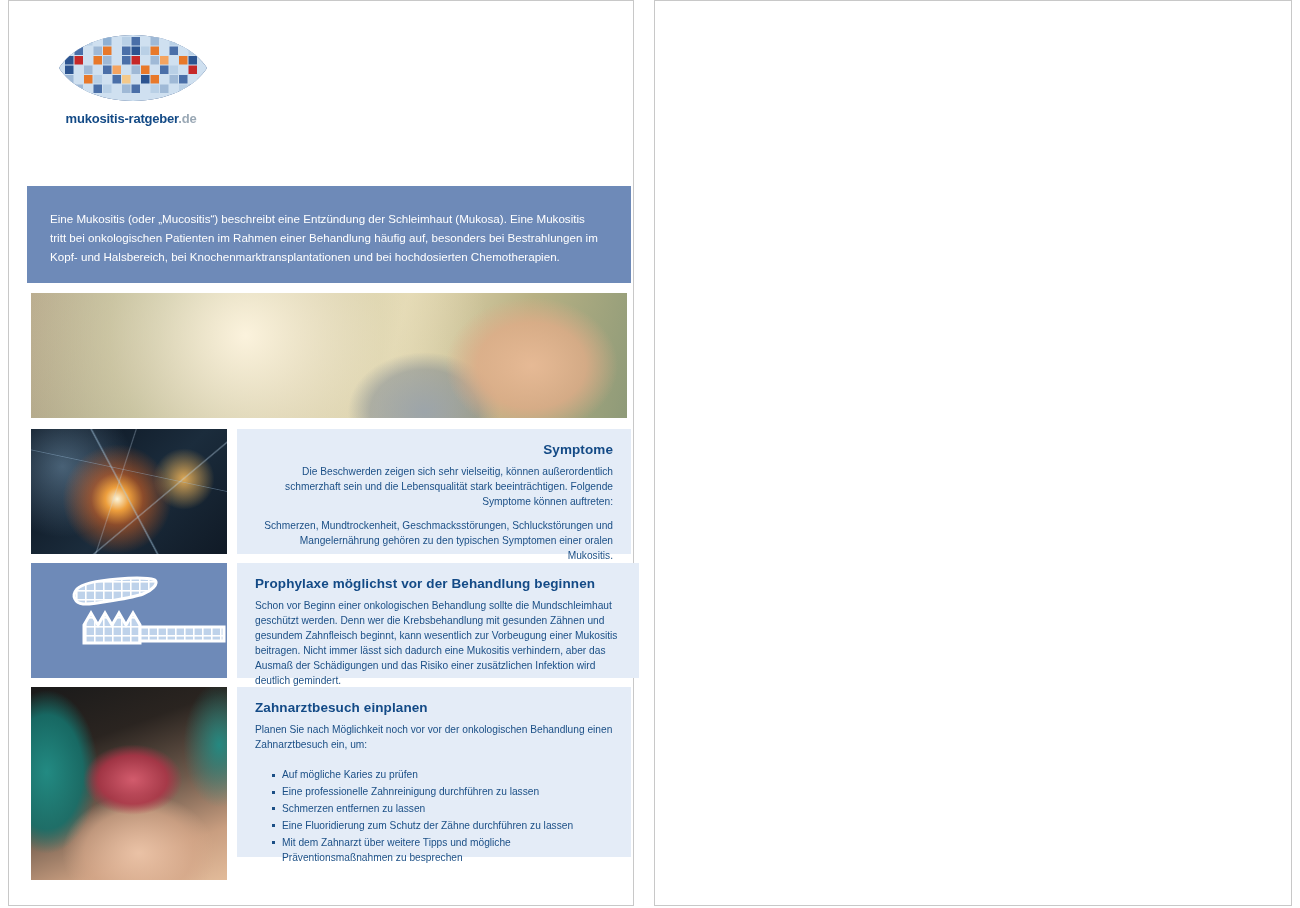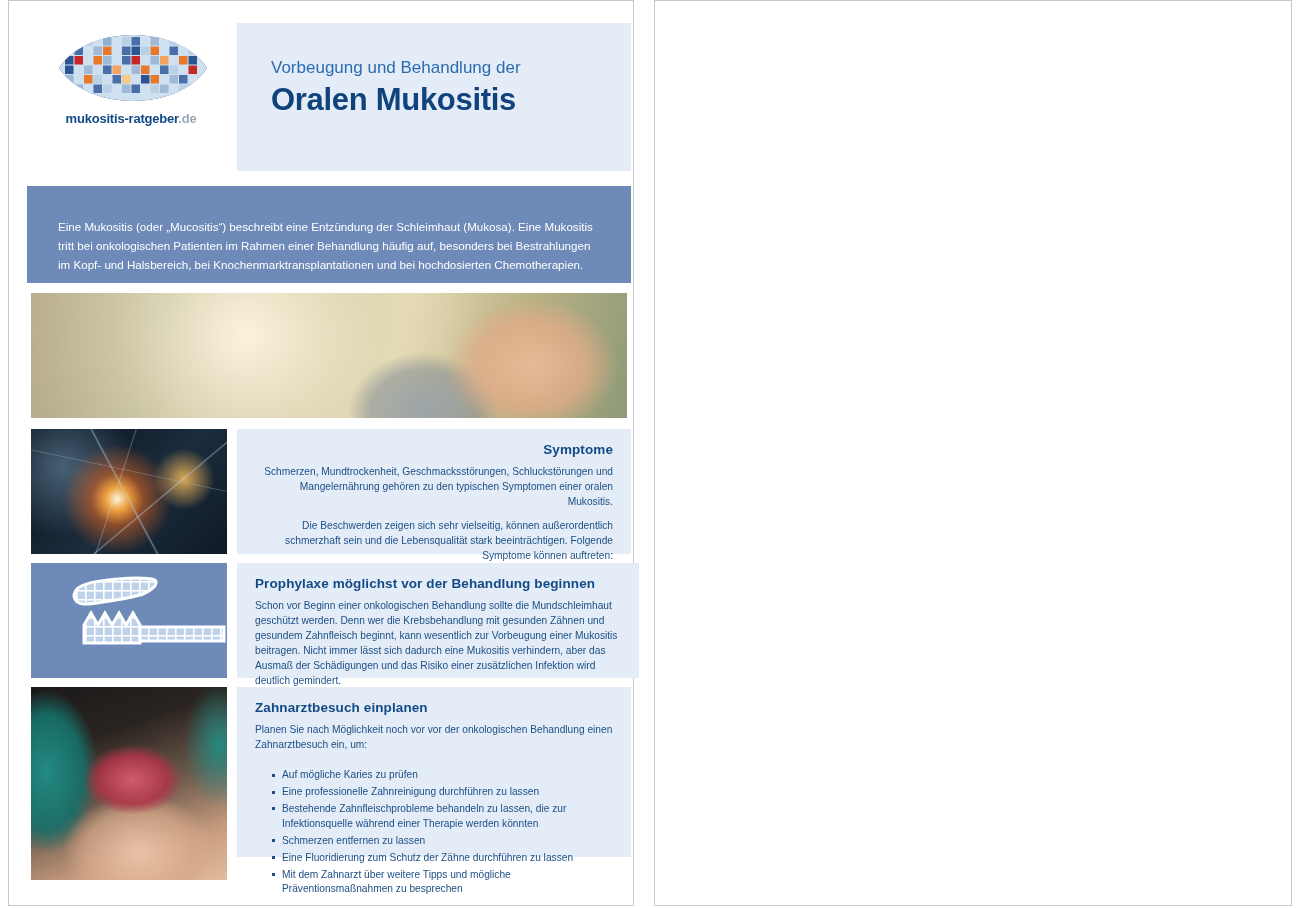--- a/index.html
+++ b/index.html
@@ -42,21 +42,21 @@
   #logo-word{position:absolute;left:0;top:88px;width:200px;text-align:center;
     font-size:13px;font-weight:bold;color:#134a86;letter-spacing:-.2px;}
   #logo-word .de{color:#9aa8b5;font-weight:bold;}
 
   #title-box{position:absolute;left:228px;top:22px;width:394px;height:148px;}
   #title-sub{position:absolute;left:34px;top:35px;font-size:17px;color:#2b6cb0;font-weight:normal;}
   #title-main{position:absolute;left:34px;top:59px;font-size:31px;color:#10427c;font-weight:bold;letter-spacing:-.3px;}
 
   
   #intro{position:absolute;left:18px;top:185px;width:604px;height:97px;}
-  #intro p{margin:16px;padding:16px 20px 0 15px;color:#fff;font-size:11.6px;line-height:1.62;}
+  #intro p{margin:8px;padding:16px 20px 0 15px;color:#fff;font-size:11.6px;line-height:1.62;}
 
   
   #photo-man{position:absolute;left:22px;top:292px;width:596px;height:125px;}
   #photo-nerve{position:absolute;left:22px;top:428px;width:196px;height:125px;}
   #panel-symptome{position:absolute;left:228px;top:428px;width:394px;height:125px;text-align:right;}
   #ill-brush{position:absolute;left:22px;top:562px;width:196px;height:115px;}
   #panel-prophylaxe{position:absolute;left:228px;top:562px;width:402px;height:115px;}
   #photo-dentist{position:absolute;left:22px;top:686px;width:196px;height:193px;}
   #panel-zahnarzt{position:absolute;left:228px;top:686px;width:394px;height:170px;}
   .pad{padding:13px 18px 0 18px;box-sizing:border-box;height:100%;}
@@ -200,38 +200,34 @@
                 <rect x="112.5" y="51.5" width="8.5" height="8.5" fill="#cfe0f0"></rect>
                 <rect x="122" y="51.5" width="8.5" height="8.5" fill="#b9d0e6"></rect>
                 <rect x="131.5" y="51.5" width="8.5" height="8.5" fill="#9fb9d6"></rect>
             </g>
           </g>
         </svg>
       </div>
       <div id="logo-word"><span>mukositis-ratgeber</span><span class="de">.de</span></div>
     </div>
 
-    <div id="title-box" class="panel-light">
-      <div id="title-sub">Vorbeugung und Behandlung der</div>
-      <div id="title-main">Oralen Mukositis</div>
-    </div>
 
     <div id="intro" class="panel-mid">
       <p>Eine Mukositis (oder „Mucositis“) beschreibt eine Entzündung der Schleimhaut (Mukosa). Eine Mukositis tritt bei onkologischen Patienten im Rahmen einer Behandlung häufig auf, besonders bei Bestrahlungen im Kopf- und Halsbereich, bei Knochenmarktransplantationen und bei hochdosierten Chemotherapien.</p>
     </div>
 
     <div id="photo-man" class="photo img-man"></div>
 
     <div id="photo-nerve" class="photo img-nerve"></div>
 
     <div id="panel-symptome" class="panel-light">
       <div class="pad">
         <h2 class="head">Symptome</h2>
+        <p class="body">Die Beschwerden zeigen sich sehr vielseitig, können außerordentlich schmerzhaft sein und die Lebensqualität stark beeinträchtigen. Folgende Symptome können auftreten:</p>
         <p class="body">Schmerzen, Mundtrockenheit, Geschmacksstörungen, Schluckstörungen und Mangelernährung gehören zu den typischen Symptomen einer oralen Mukositis.</p>
-        <p class="body">Die Beschwerden zeigen sich sehr vielseitig, können außerordentlich schmerzhaft sein und die Lebensqualität stark beeinträchtigen. Folgende Symptome können auftreten:</p>
       </div>
     </div>
 
     <div id="ill-brush" class="panel-mid">
       <svg viewBox="0 0 196 115" width="196" height="115" aria-hidden="true">
         <defs>
           <pattern id="grid1" width="9" height="9" patternUnits="userSpaceOnUse">
             <rect width="9" height="9" fill="#bed2ea"></rect>
             <rect width="9" height="1.6" fill="#ffffff"></rect>
             <rect width="1.6" height="9" fill="#ffffff"></rect>
@@ -255,21 +251,20 @@
 
     <div id="photo-dentist" class="photo img-dentist"></div>
 
     <div id="panel-zahnarzt" class="panel-light">
       <div class="pad">
         <h2 class="head">Zahnarztbesuch einplanen</h2>
         <p class="body">Planen Sie nach Möglichkeit noch vor vor der onkologischen Behandlung einen Zahnarztbesuch ein, um:</p>
         <ul class="body-list">
           <li>Auf mögliche Karies zu prüfen</li>
           <li>Eine professionelle Zahnreinigung durchführen zu lassen</li>
-          <li>Bestehende Zahnfleischprobleme behandeln zu lassen, die zur Infektionsquelle während einer Therapie werden könnten</li>
           <li>Schmerzen entfernen zu lassen</li>
           <li>Eine Fluoridierung zum Schutz der Zähne durchführen zu lassen</li>
           <li>Mit dem Zahnarzt über weitere Tipps und mögliche Präventionsmaßnahmen zu besprechen</li>
         </ul>
       </div>
     </div>
   </div>
 
   <div class="page" id="page-right">
 

